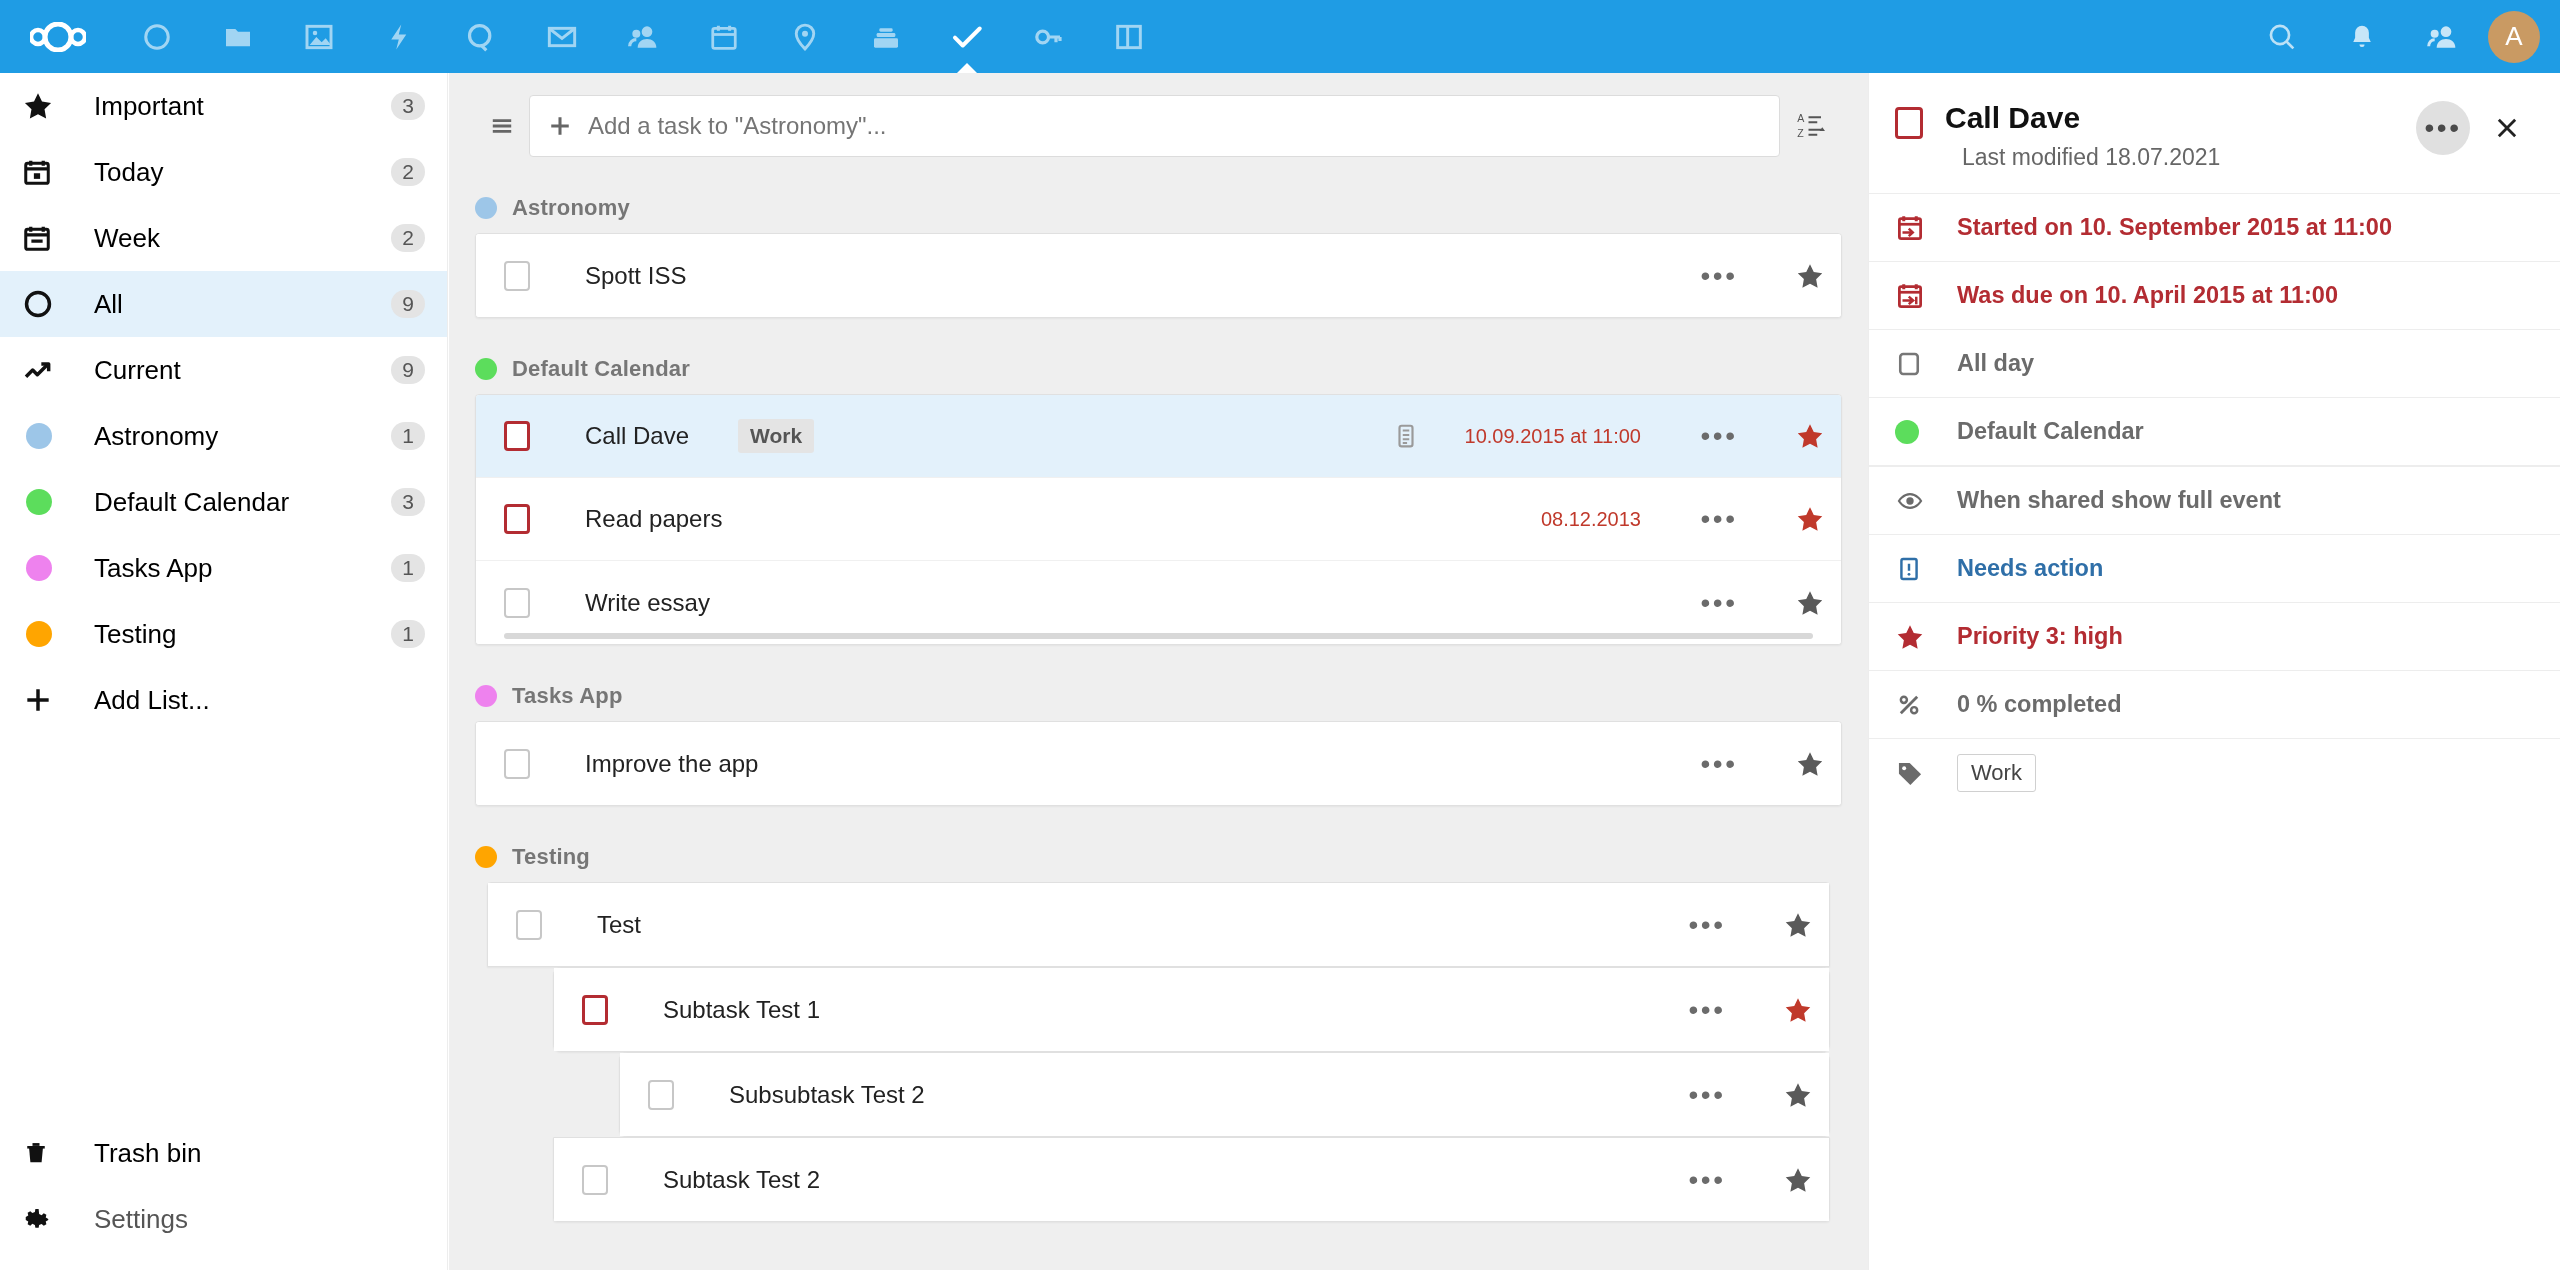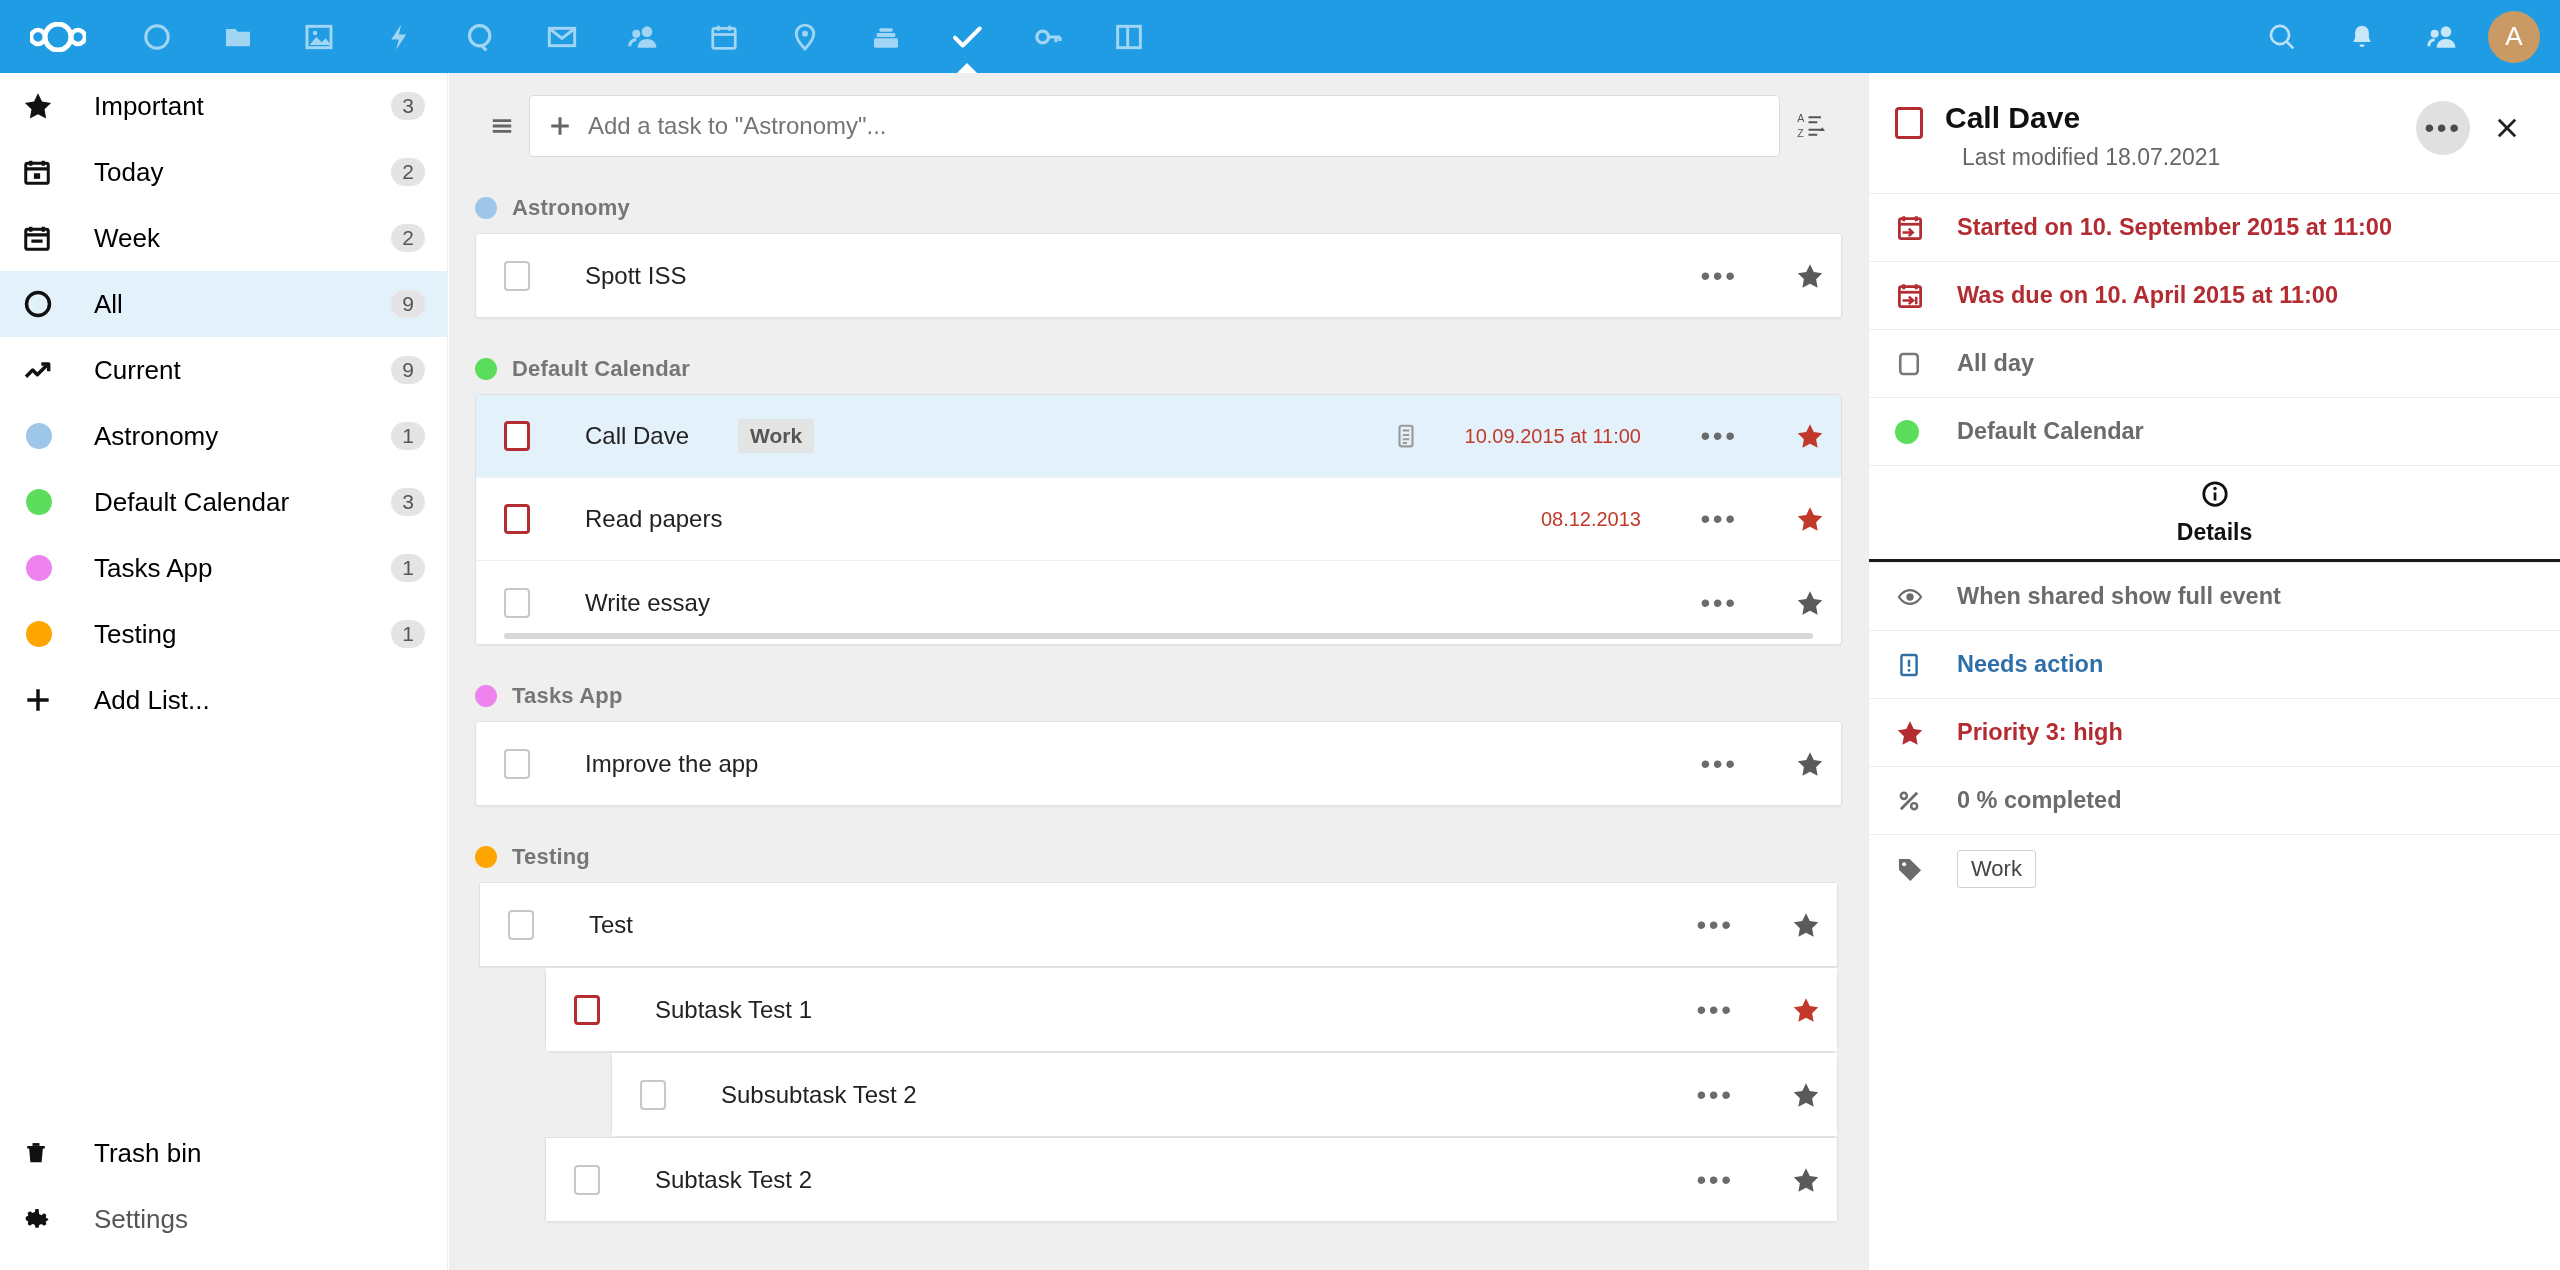--- a/index.html
+++ b/index.html
@@ -567,21 +567,21 @@
             <path d="M12 2.5l3 6.2 6.8 1-4.9 4.8 1.2 6.8L12 18.1 5.9 21.3l1.2-6.8L2.2 9.7l6.8-1z" fill="#5a5a5a"></path>
           </svg>
       </span>
     </div>
   </div>
 
   <div class="grp-header">
     <span class="grp-dot" style="background:#ffa500"></span>
     <span class="grp-name">Testing</span>
   </div>
-  <div style="margin:0 30px;">
+  <div style="margin:0 38px;">
     <div class="sub-card" style="border-radius:4px 4px 0 0;">
       <div class="task-row">
         <span class="task-cb"></span>
         <span class="task-title">Test</span>
         <span class="task-spacer"></span>
         <span class="task-dots">•••</span>
         <span class="task-star">
           <svg width="30" height="30" viewBox="0 0 24 24">
               <path d="M12 2.5l3 6.2 6.8 1-4.9 4.8 1.2 6.8L12 18.1 5.9 21.3l1.2-6.8L2.2 9.7l6.8-1z" fill="#5a5a5a"></path>
             </svg>
@@ -688,30 +688,20 @@
   </div>
 
   <div class="det-row">
     <span class="det-ico">
         <span class="det-dot-green"></span>
       </span>
     <span class="det-text grey">Default Calendar</span>
   </div>
 
   <div id="det-tabs">
-    <div class="det-tab active">
-      <span>
-        <svg width="30" height="30" viewBox="0 0 24 24">
-            <circle cx="12" cy="12" r="9" fill="none" stroke="#111" stroke-width="2.2"></circle>
-            <circle cx="12" cy="7.6" r="1.4" fill="#111"></circle>
-            <path d="M12 10.8v6.4" stroke="#111" stroke-width="2.2"></path>
-          </svg>
-      </span>
-      <span class="det-tab-label">Details</span>
-    </div>
   </div>
 
   <div class="det-row">
     <span class="det-ico">
       <svg width="30" height="26" viewBox="0 0 24 24">
           <path d="M1.8 12S5.6 5.6 12 5.6 22.2 12 22.2 12 18.4 18.4 12 18.4 1.8 12 1.8 12z" fill="none" stroke="#6b6b6b" stroke-width="2"></path>
           <circle cx="12" cy="12" r="3.4" fill="#6b6b6b"></circle>
         </svg>
     </span>
     <span class="det-text grey">When shared show full event</span>

